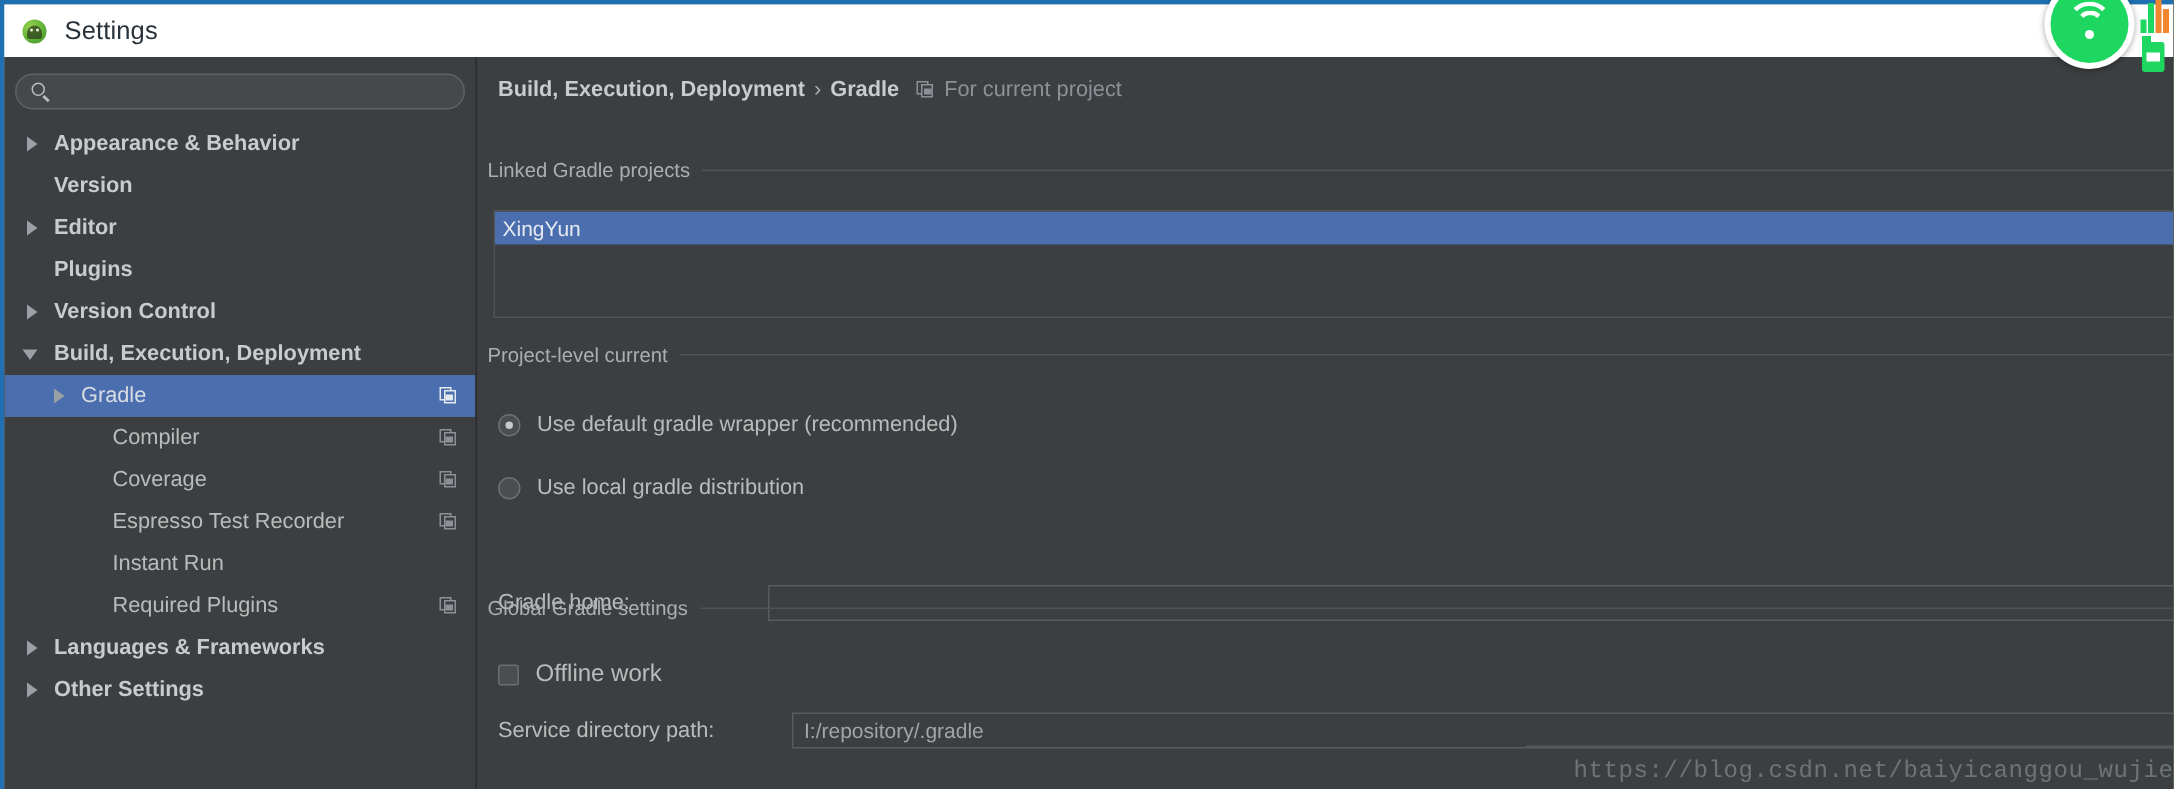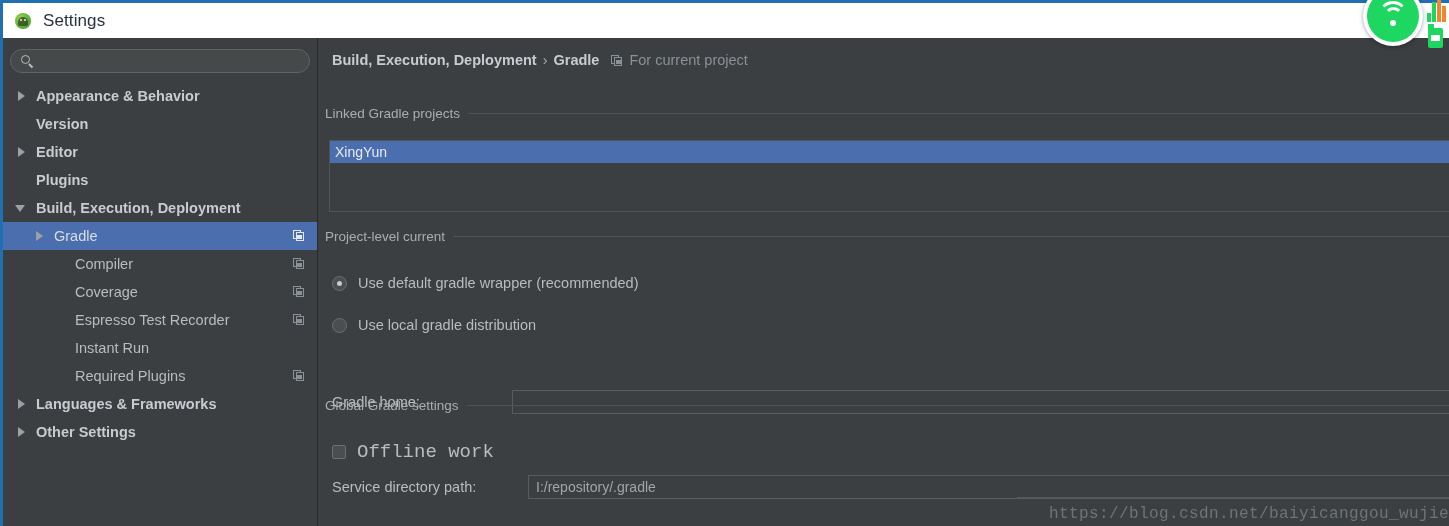--- a/index.html
+++ b/index.html
@@ -249,21 +249,21 @@
     height: 24px;
     color: #a0a5a8; font-size: 14px;
     display: flex; align-items: center;
     padding-left: 7px;
     font-family: "Liberation Sans", sans-serif;
   }
 
   .check-row {
     position: absolute; left: 14px;
     display: flex; align-items: center;
-    color: #bbbbbb; font-size: 19px; font-family: Liberation Mono, monospace;
+    color: #bbbbbb; font-size: 16px;
   }
   .checkbox {
     width: 14px; height: 14px;
     background: #4a4e50;
     border: 1px solid #6a6f71;
     border-radius: 2px;
     flex: 0 0 auto; margin-right: 11px;
   }
 
   
@@ -379,20 +379,24 @@
             <span class="arrow"></span>
             <span class="label">Version</span>
           </div>
           <div class="tree-row bold">
             <span class="arrow right"></span>
             <span class="label">Editor</span>
           </div>
           <div class="tree-row bold">
             <span class="arrow"></span>
             <span class="label">Plugins</span>
+          </div>
+          <div class="tree-row bold">
+            <span class="arrow right"></span>
+            <span class="label">Version Control</span>
           </div>
           <div class="tree-row bold">
             <span class="arrow down"></span>
             <span class="label">Build, Execution, Deployment</span>
           </div>
           <div class="tree-row selected indent">
             <span class="arrow right"></span>
             <span class="label">Gradle</span>
             <span class="proj-icon"><span class="proj-glyph"><span class="back"></span><span class="front"></span><span class="bar"></span></span></span>
           </div>

